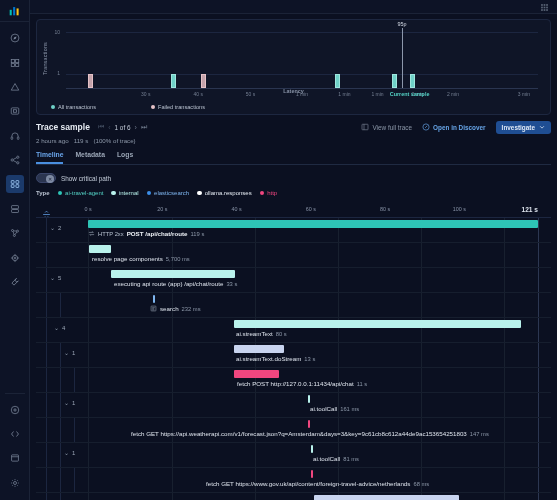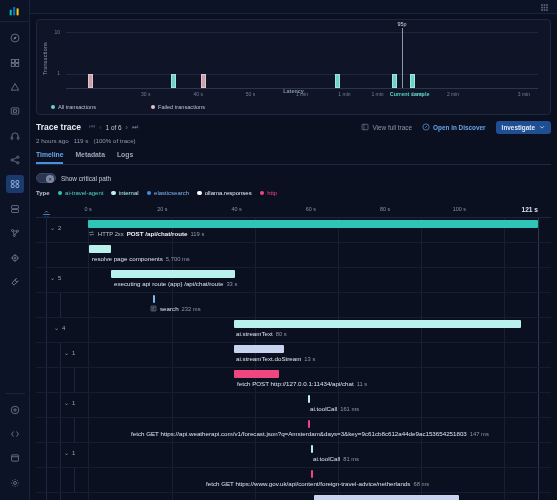--- a/index.html
+++ b/index.html
@@ -377,21 +377,21 @@
         </div>
         <div class="legend-item">
           <span class="legend-dot" style="background:#e5c2c7"></span>
           <span>Failed transactions</span>
         </div>
       </div>
     </div>
 
     <div id="trace-panel">
       <div class="trace-head">
-        <span class="trace-title">Trace trace</span>
+        <span class="trace-title">Trace sample</span>
         <span class="pager">
           <span class="pg-btn dim">⏮</span>
           <span class="pg-btn dim">‹</span>
           <span class="pg-count">1 of 6</span>
           <span class="pg-btn">›</span>
           <span class="pg-btn">⏭</span>
         </span>
         <span class="head-actions">
           <span class="act-link">
             <span>

